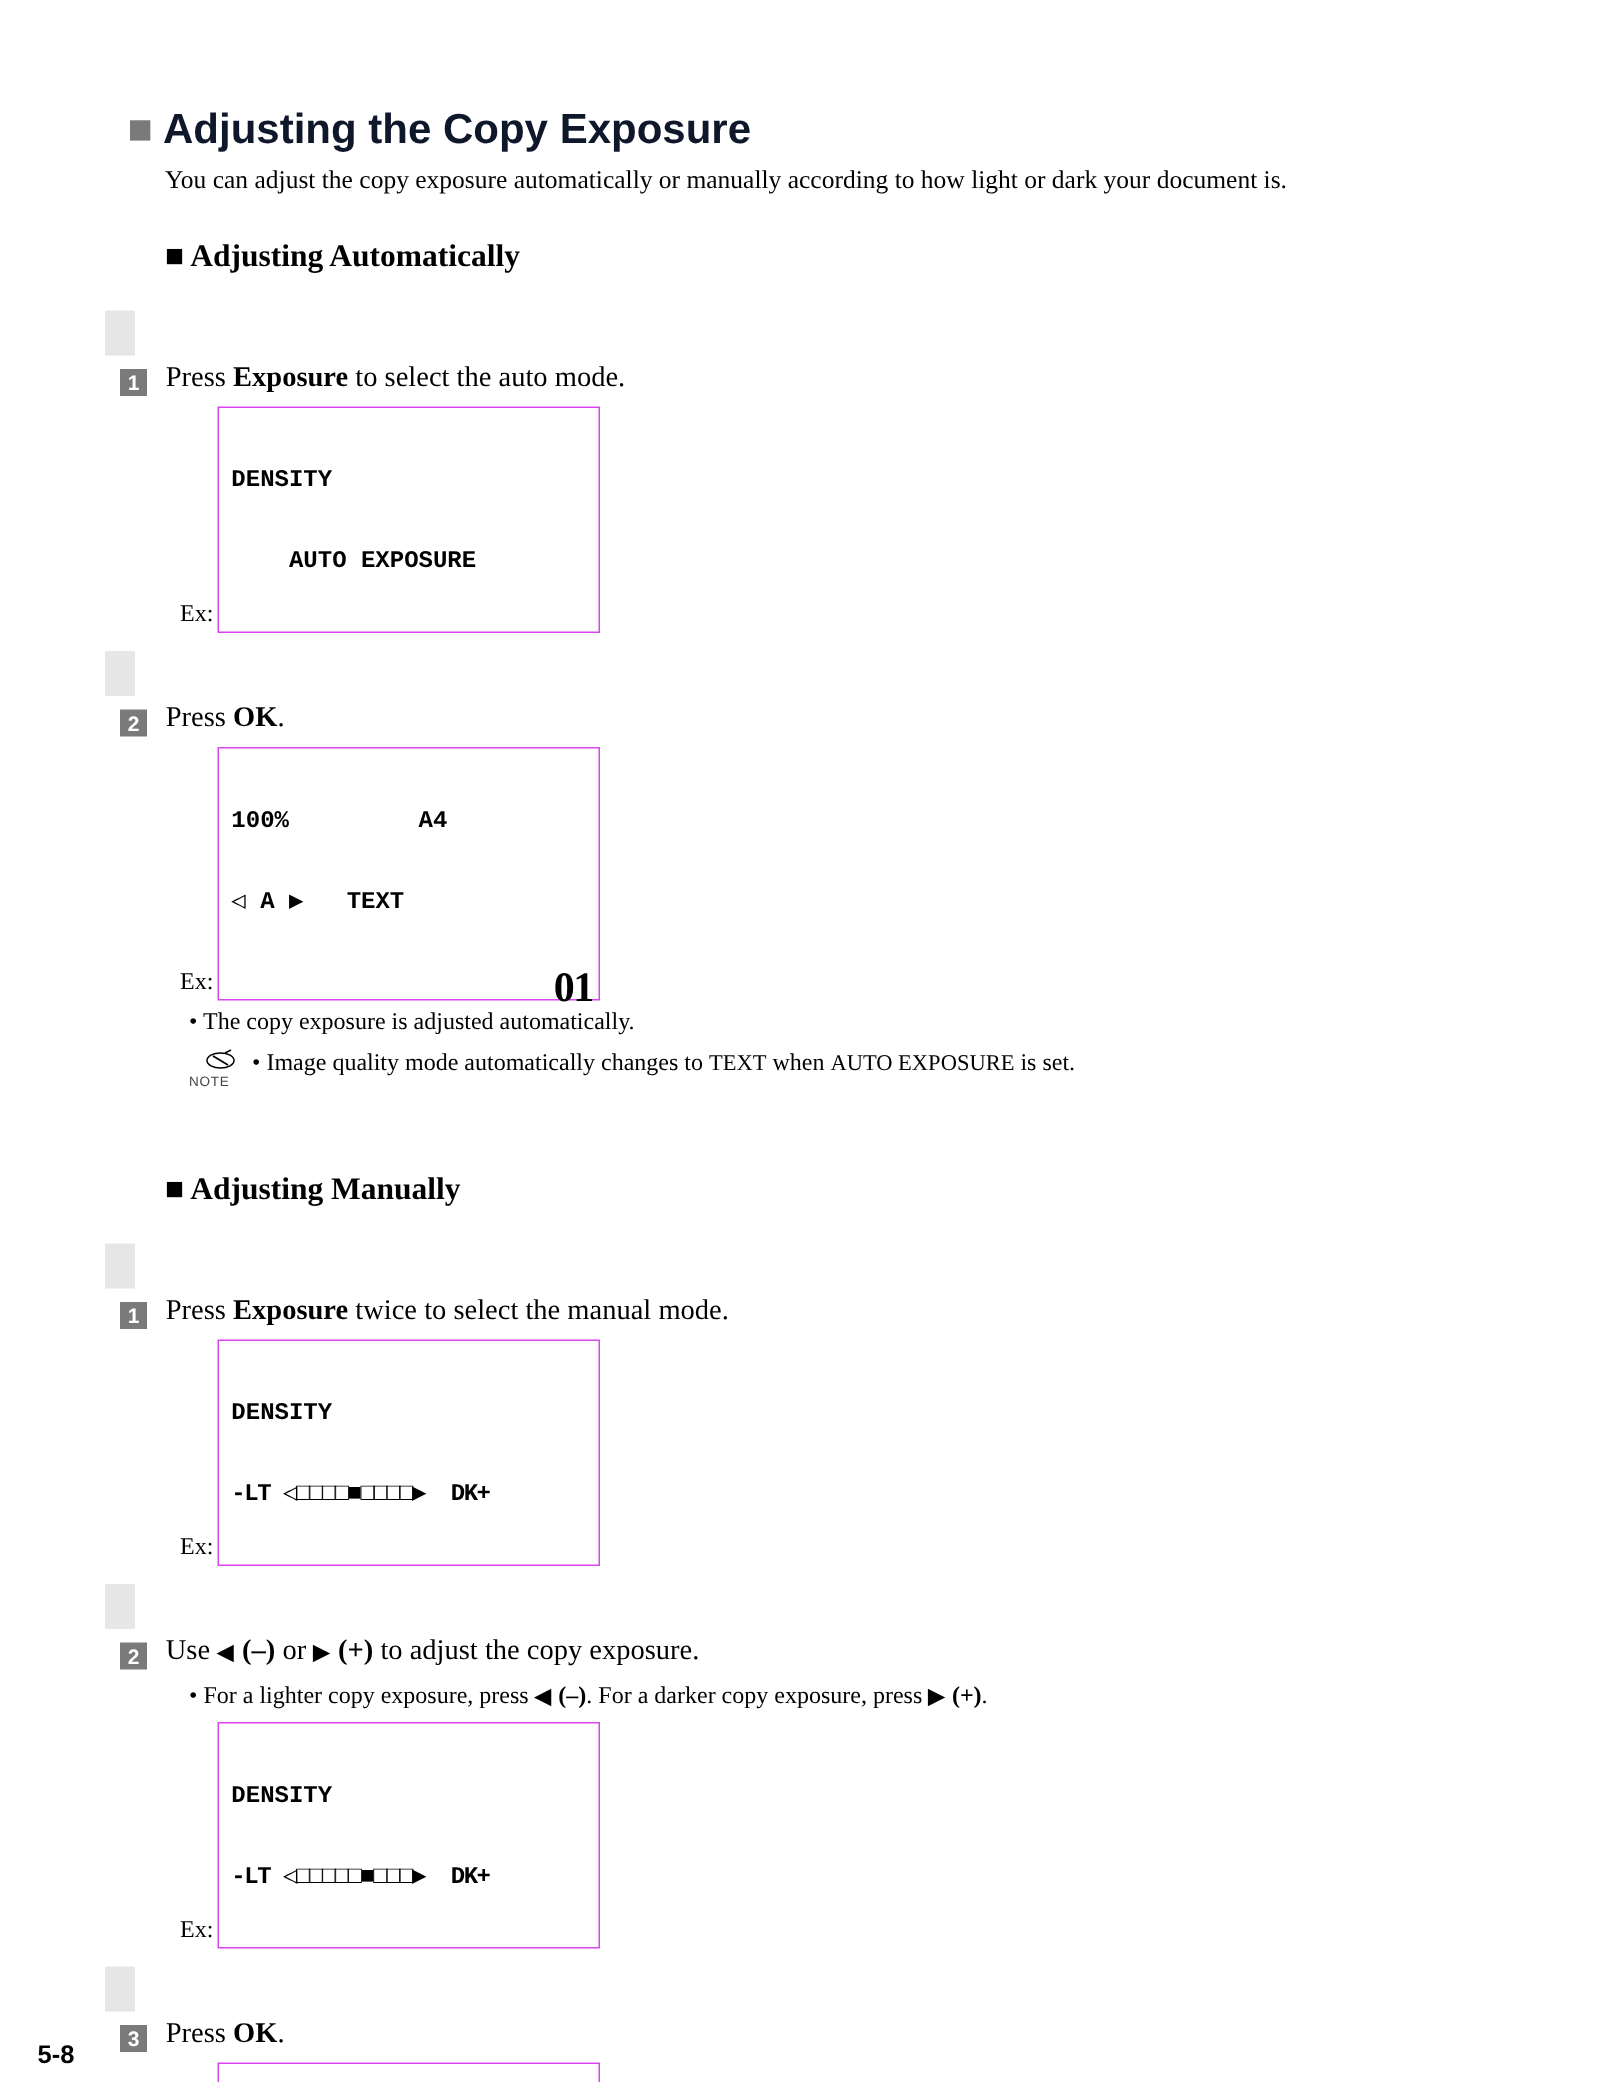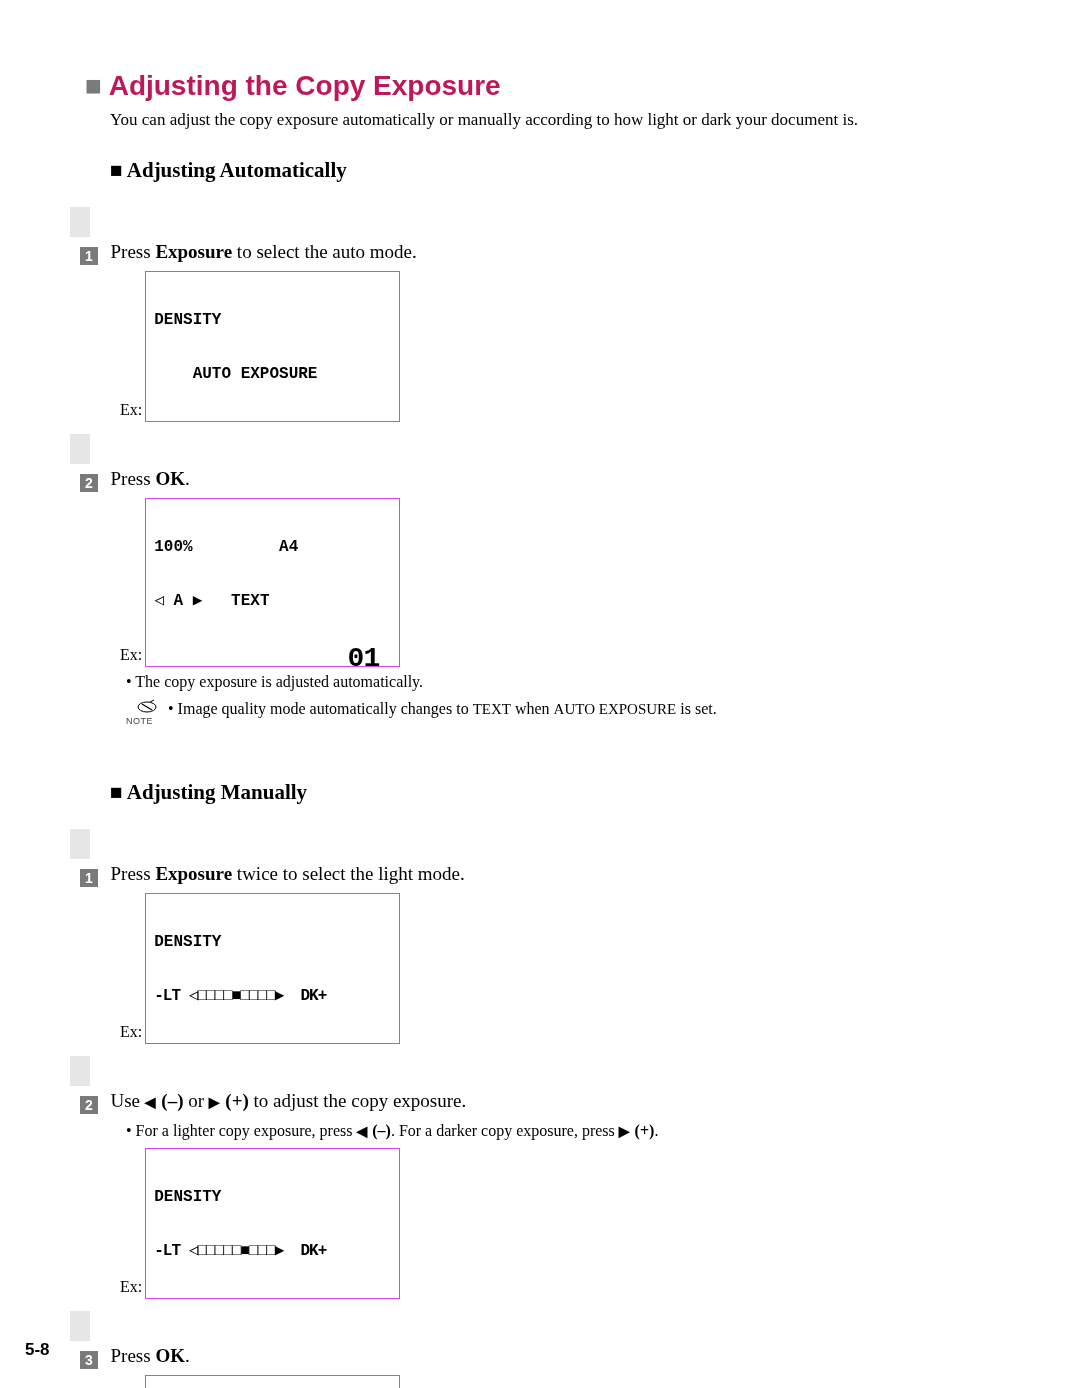--- a/index.html
+++ b/index.html
@@ -10,21 +10,21 @@
     background: #fff;
     width: 1080px;
     height: 1388px;
     padding: 70px 45px 30px 70px;
     position: relative;
   }
   .h1 {
     font-family: Arial, Helvetica, sans-serif;
     font-weight: 900;
     font-size: 28px;
-    color: #be185d;
+    color: #0f172a;
     margin-left: 15px;
     margin-bottom: 8px;
   }
   .h1::before {
     content: "■ ";
     color: #7a7a7a;
   }
   .intro {
     margin-left: 40px;
     margin-bottom: 28px;
@@ -99,24 +99,24 @@
     font-size: 16px;
     font-weight: bold;
     line-height: 18px;
     padding: 3px 8px 2px 8px;
     width: 255px;
     white-space: pre;
     position: relative;
   }
   .lcd .big01 {
     position: absolute;
-    right: 20px;
+    right: 4px;
     bottom: -2px;
     font-size: 28px;
-    font-family: Liberation Mono, monospace;
+    font-family: Liberation Serif, serif;
     font-weight: 600;
     letter-spacing: -1px;
   }
   .sub-ul {
     margin: 6px 0 8px 56px;
     font-size: 16px;
   }
   .sub-ul li {
     list-style: none;
     text-indent: -12px;
@@ -155,21 +155,21 @@
     text-indent: -12px;
     padding-left: 12px;
   }
   .note-text li::before { content: "• "; }
   .mono { font-family: Liberation Serif, serif; font-size: 15px; }
   .arrow-left::before { content: "◀"; font-size: 14px; margin-right: 1px;}
   .arrow-right::before { content: "▶"; font-size: 14px; margin-right: 1px;}
   .bold { font-weight: bold; }
   .page-num {
     position: absolute;
-    bottom: 28px;
+    bottom: 8px;
     left: 25px;
     font-family: Arial, sans-serif;
     font-weight: 900;
     font-size: 17px;
     text-align: right;
   }
   .section-spacer { height: 30px; }
   .density-bar {
     letter-spacing: -1px;
     font-family: Liberation Mono, monospace;
@@ -241,21 +241,21 @@
 <div class="section-spacer"></div>
 
 <div class="h2">Adjusting Manually</div>
 
 <div class="step-row">
   <div class="graybar"></div>
   <div class="step-body">
     <div class="step-head">
       <span class="stepnum">1</span>
       <span class="step-line">
-        <span>Press </span><span class="bold">Exposure</span><span> twice to select the light mode.</span>
+        <span>Press </span><span class="bold">Exposure</span><span> twice to select the manual mode.</span>
       </span>
     </div>
     <div class="lcd-wrap">
       <span class="ex-label">Ex:</span>
       <div class="lcd">
         <div>DENSITY</div>
         <div class="density-bar">-LT ◁□□□□■□□□□▶  DK+</div>
       </div>
     </div>
   </div>

